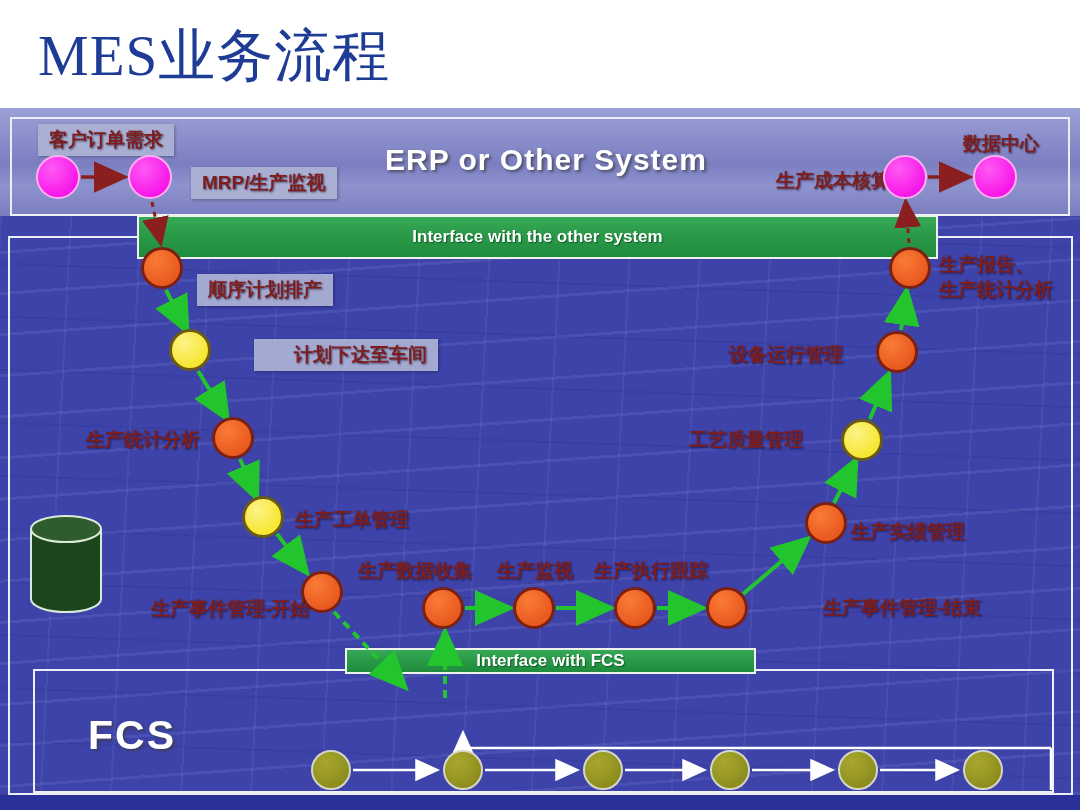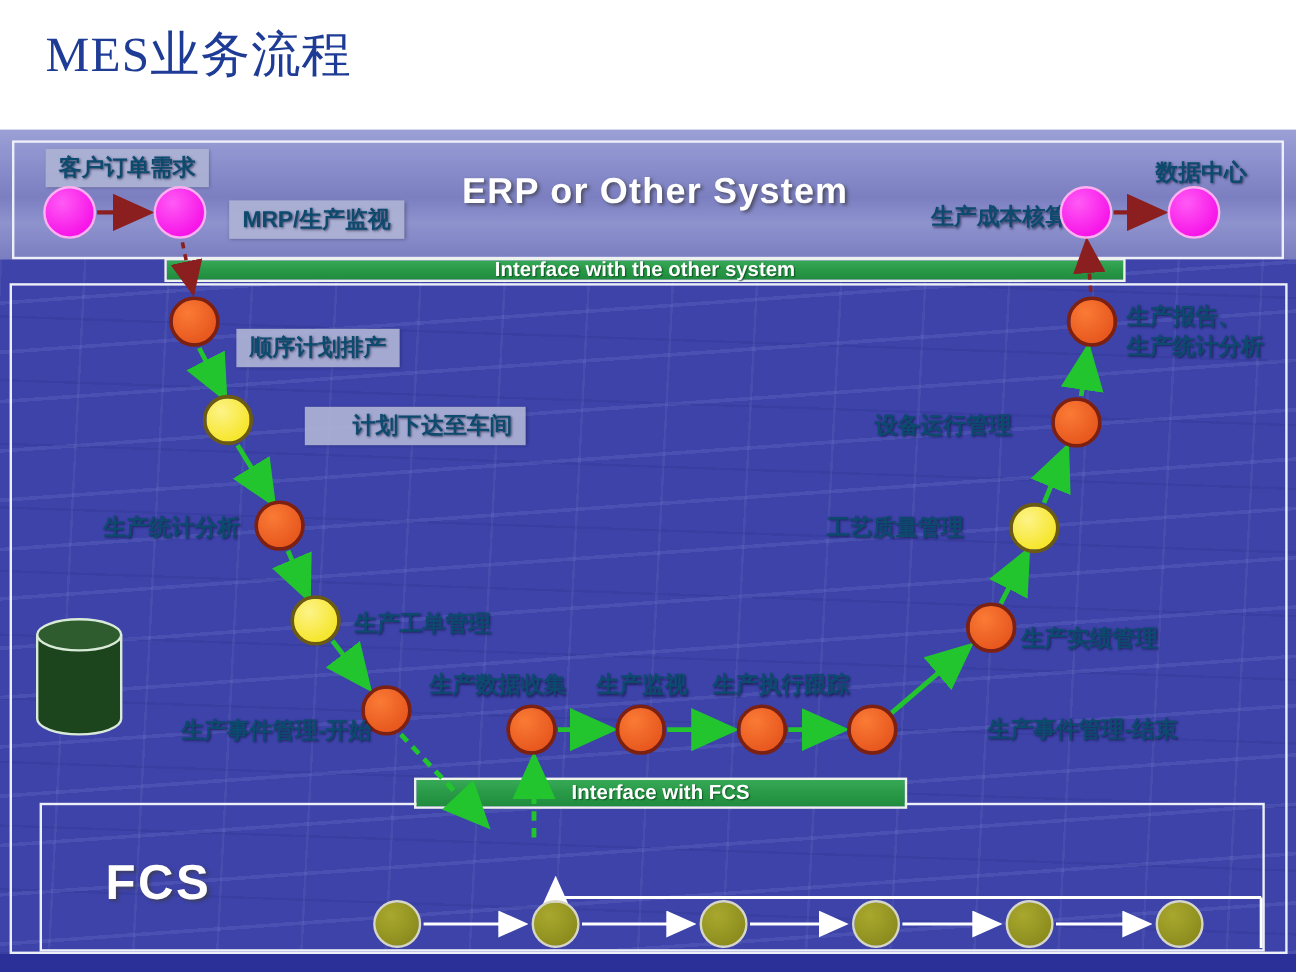--- a/index.html
+++ b/index.html
@@ -1,51 +1,51 @@
 <!DOCTYPE html>
 <html><head>
 <meta charset="utf-8">
 <style>
   html,body{margin:0;padding:0;}
   .slide{position:relative;width:1080px;height:810px;background:#ffffff;overflow:hidden;
          font-family:"Liberation Sans",sans-serif;}
   .slide-title{position:absolute;left:38px;top:18px;font-family:"Liberation Serif",serif;
-         font-size:41px;font-weight:500;color:#1e3c96;letter-spacing:1px;text-align:right;}
+         font-size:57px;font-weight:500;color:#1e3c96;letter-spacing:1px;text-align:right;}
   
   .zone-erp{position:absolute;left:0;top:108px;width:1080px;height:108px;
          background:linear-gradient(180deg,#9ba0d6 0%,#8a8ecb 28%,#7b7fc1 52%,#8e92cd 72%,#7a7ec0 100%);}
   .zone-mes{position:absolute;left:0;top:216px;width:1080px;height:579px;background-color:#3d43a9;
          background-image:
            repeating-linear-gradient(93deg, rgba(255,255,255,0.05) 0 2px, transparent 2px 70px),
            repeating-linear-gradient(-4deg, rgba(160,170,240,0.13) 0 3px, transparent 3px 41px),
            repeating-linear-gradient(2deg, rgba(30,30,110,0.12) 0 2px, transparent 2px 53px);}
   .zone-footer{position:absolute;left:0;top:795px;width:1080px;height:15px;background:#2b3098;}
   
   .frame{position:absolute;border:2px solid #edeff8;box-sizing:border-box;}
   .frame-erp{left:10px;top:117px;width:1060px;height:99px;}
   .frame-mes{left:8px;top:236px;width:1065px;height:559px;}
   .frame-fcs{left:33px;top:669px;width:1021px;height:124px;}
   
   .ibar{position:absolute;background:linear-gradient(180deg,#37a956 0%,#2a9a48 45%,#1f8c3d 100%);
         border:2px solid #edf2ec;box-sizing:border-box;display:flex;align-items:center;justify-content:center;
         color:#ffffff;font-weight:700;font-size:17px;text-shadow:1px 1px 1px rgba(0,60,20,.65);}
-  .ibar-top{left:137px;top:215px;width:801px;height:20px;}
+  .ibar-top{left:137px;top:215px;width:801px;height:44px;}
   .ibar-fcs{left:345px;top:648px;width:411px;height:26px;}
   
   .circle{position:absolute;border-radius:50%;box-sizing:border-box;}
   .c-orange{width:42px;height:42px;background:radial-gradient(circle at 35% 30%,#fa7a35,#e8591f 72%);
         border:3px solid #7c2012;}
   .c-yellow{width:42px;height:42px;background:radial-gradient(circle at 35% 30%,#fdf388,#f6e62e 72%);
         border:3px solid #6b5a14;}
   .c-magenta{width:44px;height:44px;background:radial-gradient(circle at 35% 30%,#ff5af5,#f716e8 72%);
         border:2px solid #ffb0f2;}
   .c-olive{width:40px;height:40px;background:radial-gradient(circle at 35% 30%,#a8a82e,#8c8c1e 75%);
         border:2px solid #d6d6c8;}
   
-  .label{position:absolute;color:#0c4a6e;font-weight:700;font-size:19px;white-space:nowrap;
+  .label{position:absolute;color:#7f1d1d;font-weight:700;font-size:19px;white-space:nowrap;
         text-shadow:1px 1px 2px rgba(10,10,40,.6);}
   .label.bg{background:rgba(172,177,212,.93);padding:3px 11px;box-shadow:1px 1px 3px rgba(0,0,20,.3);}
   .big-title{position:absolute;color:#ffffff;font-weight:700;
         text-shadow:2px 2px 3px rgba(60,60,70,.75);white-space:nowrap;}
   .erp-title{left:372px;top:143px;width:348px;font-size:30px;text-align:center;letter-spacing:1px;}
   .mes-title{left:413px;top:390px;font-size:39px;}
   .fcs-title{left:88px;top:712px;font-size:41px;letter-spacing:2px;}
   .plc-box{position:absolute;left:402px;top:697px;width:123px;height:31px;background:#4fd5e0;
         border:2px solid #eef4f8;box-sizing:border-box;display:flex;align-items:center;justify-content:center;
         color:#14317e;font-size:18px;font-weight:400;}

